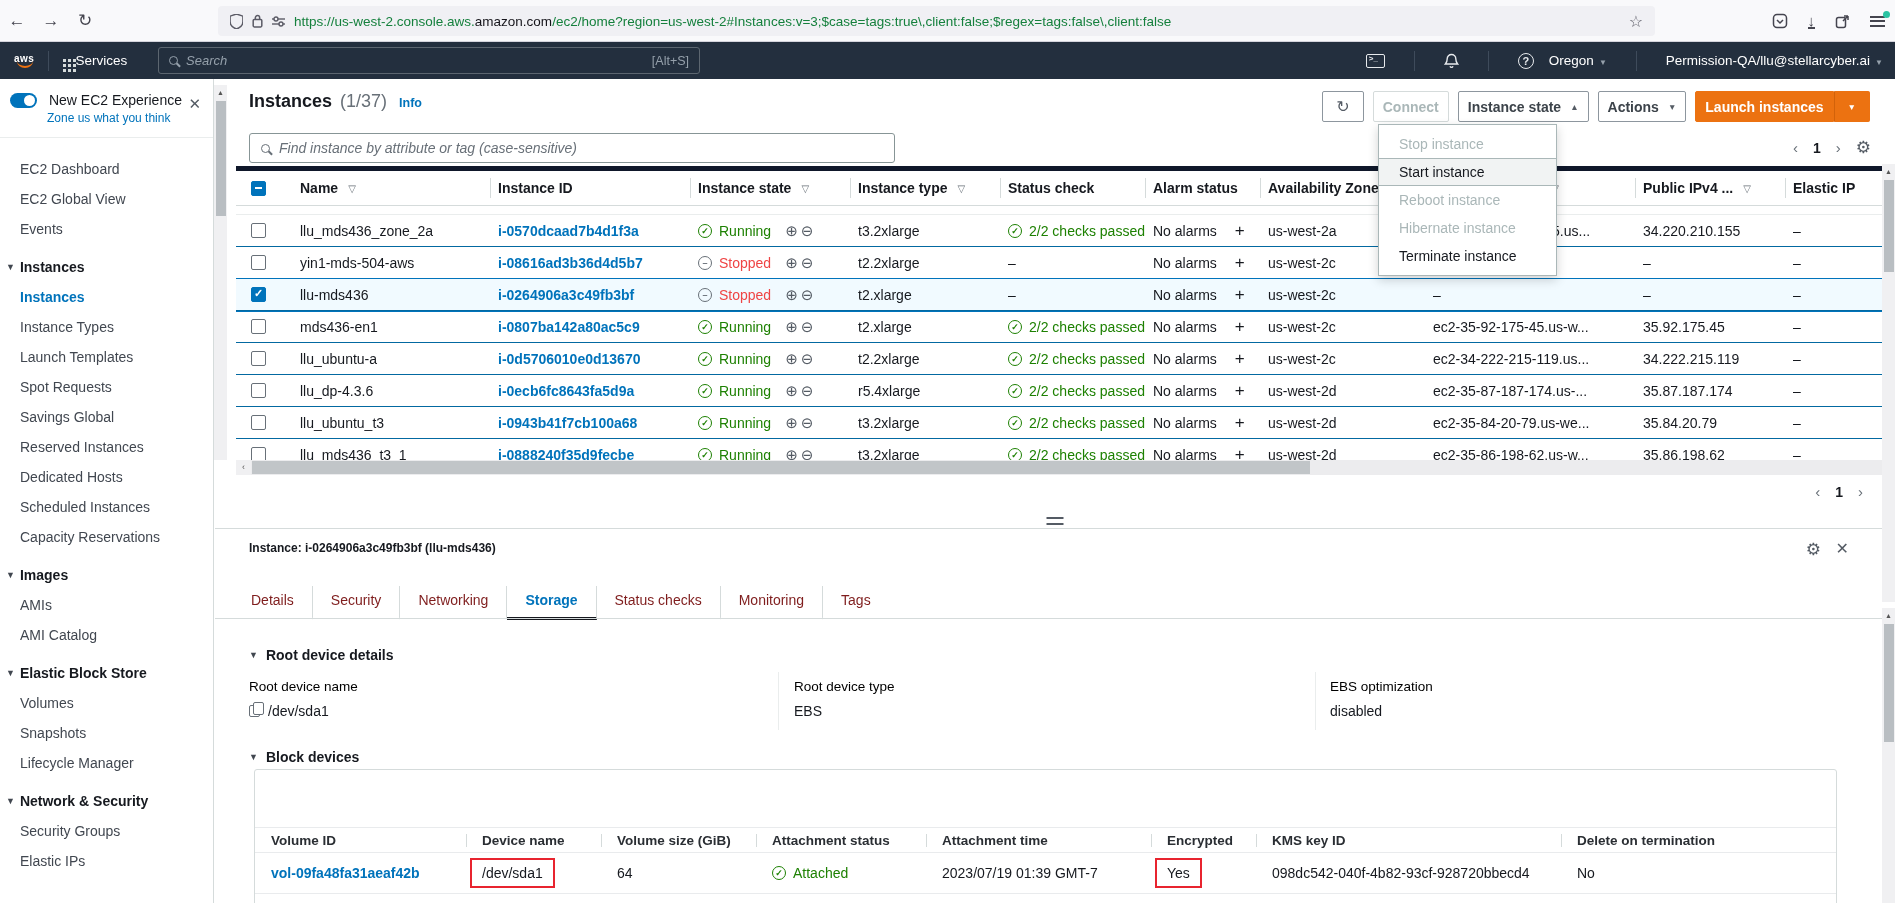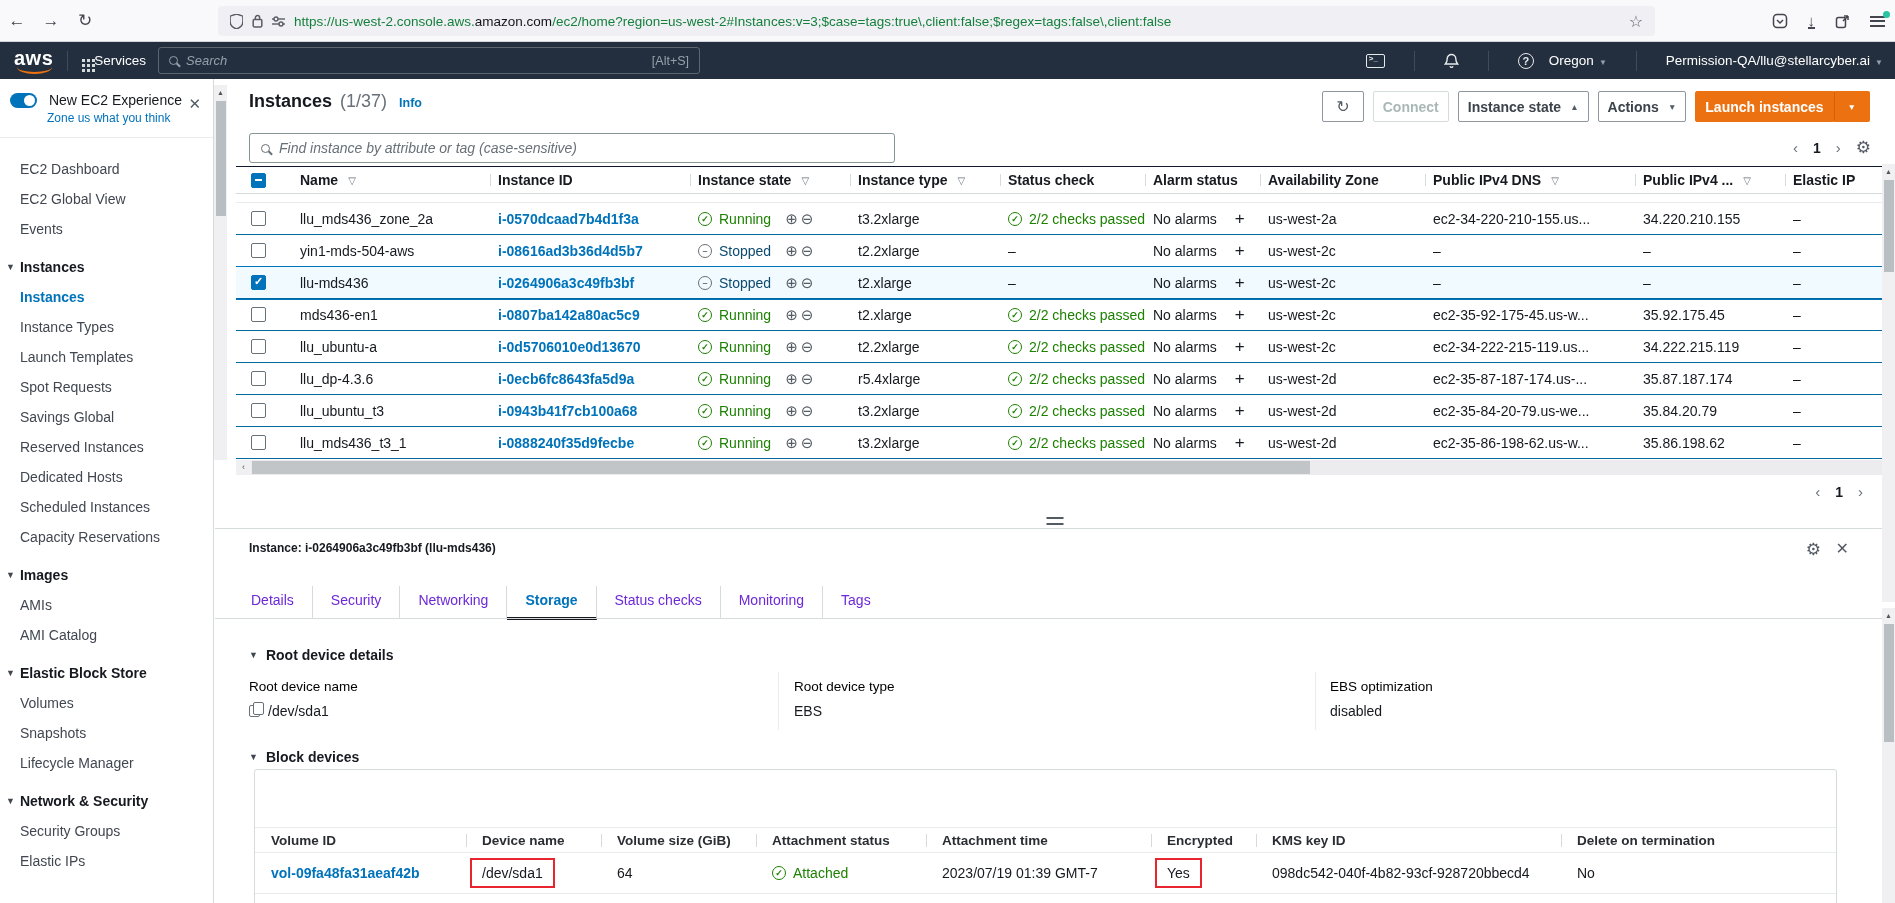--- a/index.html
+++ b/index.html
@@ -20,21 +20,21 @@
   .br-right{position:absolute;right:10px;top:0;height:42px;display:flex;align-items:center;gap:20px;color:#45454f}
   .burger{position:relative;width:15px;height:11px;border-top:2px solid #45454f;
           border-bottom:2px solid #45454f}
   .burger::before{content:"";position:absolute;left:0;right:0;top:2.5px;height:2px;background:#45454f}
   .burger .dot{position:absolute;right:-5px;top:-7px;width:7px;height:7px;border-radius:50%;background:#2ac3a2}
   .dl{font-size:15px;border-bottom:2px solid #45454f;line-height:13px}
 
   
   .awsnav{position:absolute;left:0;top:42px;width:1895px;height:37px;background:#232f3e;
           display:flex;align-items:center;color:#fff;z-index:30}
-  .aws-logo{margin-left:14px;font-weight:700;font-size:20px;letter-spacing:.5px;position:relative;padding-bottom:4px}
+  .aws-logo{margin-left:14px;font-weight:700;font-size:10px;letter-spacing:.5px;position:relative;padding-bottom:4px}
   .aws-logo::after{content:"";position:absolute;left:3px;right:1px;bottom:0;height:6px;
                    border-bottom:2px solid #ec7211;border-radius:0 0 90% 90%/0 0 160% 160%}
   .nsep{width:1px;height:20px;background:#3e4b5b;margin:0 14px}
   .grid9{width:3px;height:3px;background:#d5dbdb;margin-right:9px;
          box-shadow:5px 0 #d5dbdb,10px 0 #d5dbdb,0 5px #d5dbdb,5px 5px #d5dbdb,10px 5px #d5dbdb,
                     0 10px #d5dbdb,5px 10px #d5dbdb,10px 10px #d5dbdb}
   .svc{font-size:13.5px;display:flex;align-items:center}
   .aws-search{position:absolute;left:158px;top:5px;width:542px;height:27px;border:1px solid #5c6670;
               border-radius:3px;display:flex;align-items:center;padding:0 10px;gap:8px}
   .aws-search input{flex:1;background:transparent;border:none;outline:none;color:#eee;font-size:13px}
@@ -101,60 +101,60 @@
 
   .pager{display:flex;align-items:center;gap:15px;font-size:15px;color:#687078}
   .pager .num{color:#16191f;font-weight:700;font-size:14px}
   .pager-top{position:absolute;right:24px;top:58px}
   .pager-bot{position:absolute;right:32px;top:404px}
   .gear{font-size:17px;color:#545b64}
 
   
   .table{position:absolute;left:21px;right:0;top:87px}
   .grid-main{display:grid;grid-template-columns:56px 198px 200px 160px 150px 145px 115px 165px 210px 150px 110px}
-  .thead{height:28px;align-items:center;border-top:1px solid #0f172a;border-bottom:1px solid #d5dbdb;
+  .thead{height:40px;align-items:center;border-top:5px solid #0f172a;border-bottom:1px solid #d5dbdb;
          font-weight:700;font-size:14px;color:#16191f}
   .th{position:relative;padding-left:8px;display:flex;align-items:center;gap:10px;height:100%;overflow:hidden;white-space:nowrap}
   .th:nth-child(n+3)::before{content:"";position:absolute;left:0;top:7px;bottom:7px;width:1px;background:#d5dbdb}
   .sort{font-size:10px;color:#687078;font-weight:400}
   .tspacer{height:8px}
   .tbody{border-top:1px solid #eaeded}
   .t-row{height:32px;align-items:center;border-bottom:1px solid #0369a1;font-size:14px}
   .t-row.sel{background:#f1faff;box-shadow:0 -1px 0 #0073bb,0 1px 0 #0073bb;position:relative;z-index:1}
   .td{padding-left:8px;white-space:nowrap;overflow:hidden;display:flex;align-items:center}
   .cell-cb{padding-left:0;justify-content:flex-start}
   .cb{width:15px;height:15px;border:1px solid #687078;border-radius:2px;background:#fff;margin-left:15px;position:relative;flex:none}
   .cb.ind{background:#0073bb;border-color:#0073bb}
   .cb.ind::after{content:"";position:absolute;left:3px;right:3px;top:5.5px;height:2.4px;background:#fff}
   .cb.chk{background:#0073bb;border-color:#0073bb}
   .cb.chk::after{content:"✓";position:absolute;left:2px;top:-1px;color:#fff;font-size:11px;font-weight:700}
   .lnk{color:#0073bb;text-decoration:none;font-weight:700}
   .cicon{display:inline-flex;width:14px;height:14px;border-radius:50%;border:1.5px solid;flex:none;
          align-items:center;justify-content:center;font-size:9px;font-weight:700;margin-right:7px}
   .cicon.run{border-color:#1d8102;color:#1d8102}
   .cicon.stop{border-color:#687078;color:#687078}
-  .grn{color:#1d8102}.gry{color:#0c4a6e}
+  .grn{color:#1d8102}.gry{color:#ef4444}
   .zicons{margin-left:14px;color:#545b64;font-size:15px;display:inline-flex;gap:3px}
   .plus{margin-left:18px;font-size:17px;color:#16191f;font-weight:400}
 
   .hscroll{position:absolute;left:21px;right:6px;top:381px;height:15px;background:#ececee}
   .hscroll .harr{position:absolute;left:0;top:0;width:15px;height:15px;background:#f0f0f2;color:#555;
                  font-size:9px;line-height:15px;text-align:center}
   .hscroll .hthumb{position:absolute;left:16px;width:1058px;top:1px;bottom:1px;background:#c1c5c8}
 
   
   .split{position:absolute;left:0;right:0;top:449px;border-top:1px solid #d5dbdb}
   .handle{position:absolute;left:50%;top:438px;width:17px;height:8px;transform:translateX(-50%);
           border-top:2.5px solid #545b64;border-bottom:2.5px solid #545b64}
   .detail{position:absolute;left:0;right:0;top:450px;bottom:0;background:#fff}
   .d-title{position:absolute;left:34px;top:12px;font-size:12px;font-weight:700}
   .d-gear{position:absolute;right:74px;top:10px;font-size:17px;color:#545b64}
   .d-close{position:absolute;right:46px;top:10px;font-size:16px;color:#545b64}
   .tabs{position:absolute;left:34px;top:57px;display:flex}
-  .tab{padding:6px 18px 9px;font-size:14px;color:#6d28d9;border-right:1px solid #d5dbdb;
+  .tab{padding:6px 18px 9px;font-size:14px;color:#7f1d1d;border-right:1px solid #d5dbdb;
        border-bottom:3px solid transparent}
   .tab:first-child{padding-left:2px}
   .tab:last-child{border-right:none}
   .tab.active{color:#0073bb;font-weight:700;border-bottom-color:#16191f}
   .tabline{position:absolute;left:0;right:0;top:89px;border-top:1px solid #d5dbdb}
   .sec-hdr{position:absolute;display:flex;align-items:center;gap:8px;font-weight:700;font-size:14px}
   .sec-hdr .tri{font-size:9px;color:#414750}
   .sec1{left:34px;top:118px}
   .fld{position:absolute;top:150px}
   .flabel{font-size:13.5px;color:#000000}
@@ -720,20 +720,27 @@
           <div class="btd">2023/07/19 01:39 GMT-7</div>
           <div class="btd">
             <span class="redbox">Yes</span>
           </div>
           <div class="btd">098dc542-040f-4b82-93cf-928720bbecd4</div>
           <div class="btd">No</div>
         </div>
     </div>
   </section>
 
+  <div class="state-menu" id="state-menu">
+      <div class="mi dis">Stop instance</div>
+      <div class="mi ptr hl">Start instance</div>
+      <div class="mi dis">Reboot instance</div>
+      <div class="mi dis">Hibernate instance</div>
+      <div class="mi ptr">Terminate instance</div>
+    </div>
 
   <div class="vstrip vs1">
     <div class="arr">▲</div>
     <div class="thumb" style="top:16px;height:92px"></div>
   </div>
   <div class="vstrip vs2">
     <div class="arr">▲</div>
     <div class="thumb" style="top:16px;height:118px"></div>
   </div>
 </div>

